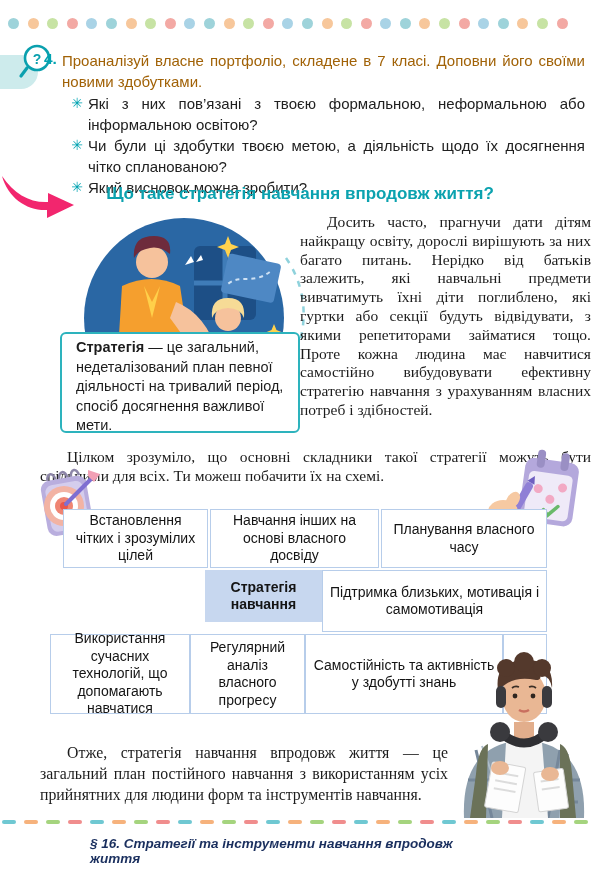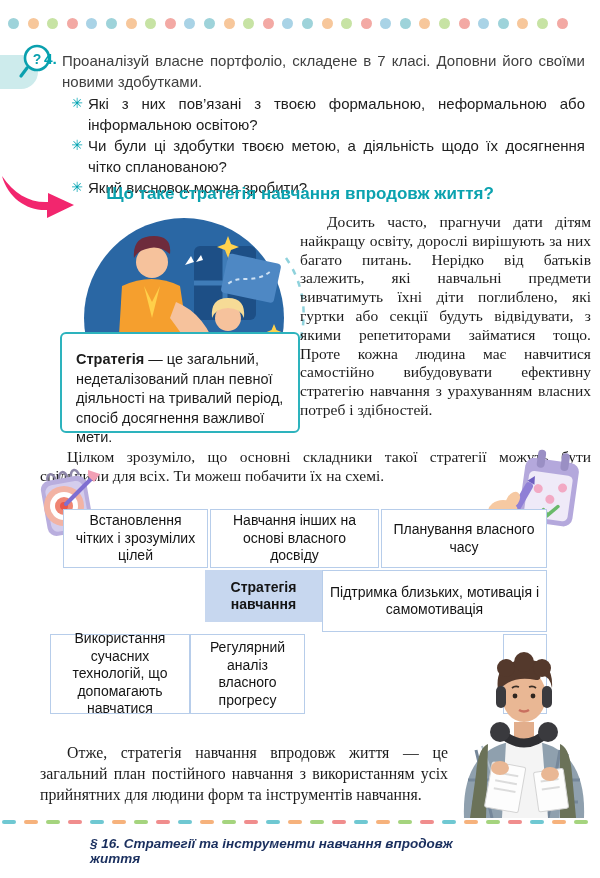--- a/index.html
+++ b/index.html
@@ -14,34 +14,34 @@
   .abs{position:absolute;}
 
   
   .dots-row{left:8px; top:18px; display:flex; gap:8.6px;}
   .dot{width:11px; height:11px; border-radius:50%; flex:0 0 auto;}
 
   
   .q-tab{left:0; top:55px; width:38px; height:34px; background:#cdebec; border-radius:0 17px 17px 0;}
   .q-glass{left:17px; top:42px;}
   .q-number{left:44px; top:50px; font-weight:bold; font-size:15.5px; color:#00a3b1;}
-  .q-text{left:62px; top:50px; width:523px; font-size:15px; line-height:21px; text-align:justify; color:#404040; font-weight:500;}
+  .q-text{left:62px; top:50px; width:523px; font-size:15px; line-height:21px; text-align:justify; color:#a16207; font-weight:500;}
   .bullet-icon{position:absolute; left:69px; width:16px; text-align:center; color:#00a3b1; font-size:14px; line-height:21px;}
   .bullet-text{position:absolute; left:88px; width:497px; font-size:15px; line-height:21px; text-align:justify; color:#212121; font-weight:500;}
 
   
   .arrow-svg{left:0; top:172px;}
   .heading{left:40px; top:184px; width:520px; text-align:center; font-weight:bold; font-size:17px; color:#0ba2af;}
 
   
   .illustration{left:78px; top:206px;}
   .def-box{
     left:60px; top:332px; width:240px; height:101px;
     border:2.5px solid #2db3bd; border-radius:6px; background:#fff;
-    box-sizing:border-box; padding:16px 12px 0 14px;
+    box-sizing:border-box; padding:4px 12px 0 14px;
     font-size:14.5px; line-height:19.5px; color:#1c1c1c;
   }
   .def-term{font-weight:bold;}
 
   .intro-par{left:300px; top:213px; width:291px; font-size:15.5px; line-height:18.8px; text-align:justify; text-indent:27px;}
   .bridge-par{left:40px; top:447px; width:551px; font-size:15.5px; line-height:19px; text-align:justify; text-indent:27px;}
 
   
   .cell{
     position:absolute; box-sizing:border-box;
@@ -214,20 +214,21 @@
 
   <div class="cell" style="left:63px;  top:509px; width:145px; height:59px;">Встановлення чітких і зрозумілих цілей</div>
   <div class="cell" style="left:210px; top:509px; width:169px; height:59px;">Навчання інших на основі власного досвіду</div>
   <div class="cell" style="left:381px; top:509px; width:166px; height:59px;">Планування власного часу</div>
 
   <div class="cell cell-center" style="left:205px; top:570px; width:117px; height:52px;">Стратегія навчання</div>
   <div class="cell" style="left:322px; top:570px; width:225px; height:62px;">Підтримка близьких, мотивація і самомотивація</div>
 
   <div class="cell" style="left:50px;  top:634px; width:140px; height:80px;">Використання сучасних технологій, що допомагають навчатися</div>
   <div class="cell" style="left:190px; top:634px; width:115px; height:80px;">Регулярний аналіз власного прогресу</div>
+  <div class="cell" style="left:305px; top:634px; width:198px; height:80px;">Самостійність та активність у здобутті знань</div>
   <div class="cell" style="left:503px; top:634px; width:44px;  height:80px;"></div>
 
   <div class="abs conclusion-par serif">Отже, стратегія навчання впродовж життя — це загальний план постійного навчання з використанням усіх прийнятних для людини форм та інструментів навчання.</div>
 
   <div class="abs teen-photo">
     <svg width="152" height="168" viewBox="0 0 152 168">
       <path d="M16,168 C14,118 34,92 76,90 C118,92 138,118 136,168 Z" fill="#8fa0ae"></path>
       <path d="M28,100 L44,168 M112,100 L100,168 M20,130 H132 M24,152 H130" stroke="#75879a" stroke-width="3" fill="none"></path>
       <path d="M34,96 L60,168 M120,104 L112,168" stroke="#aebdc9" stroke-width="2" fill="none"></path>
       <path d="M40,94 q-10,4 -12,30 l-6,44 16,0z" fill="#6b7258"></path>

